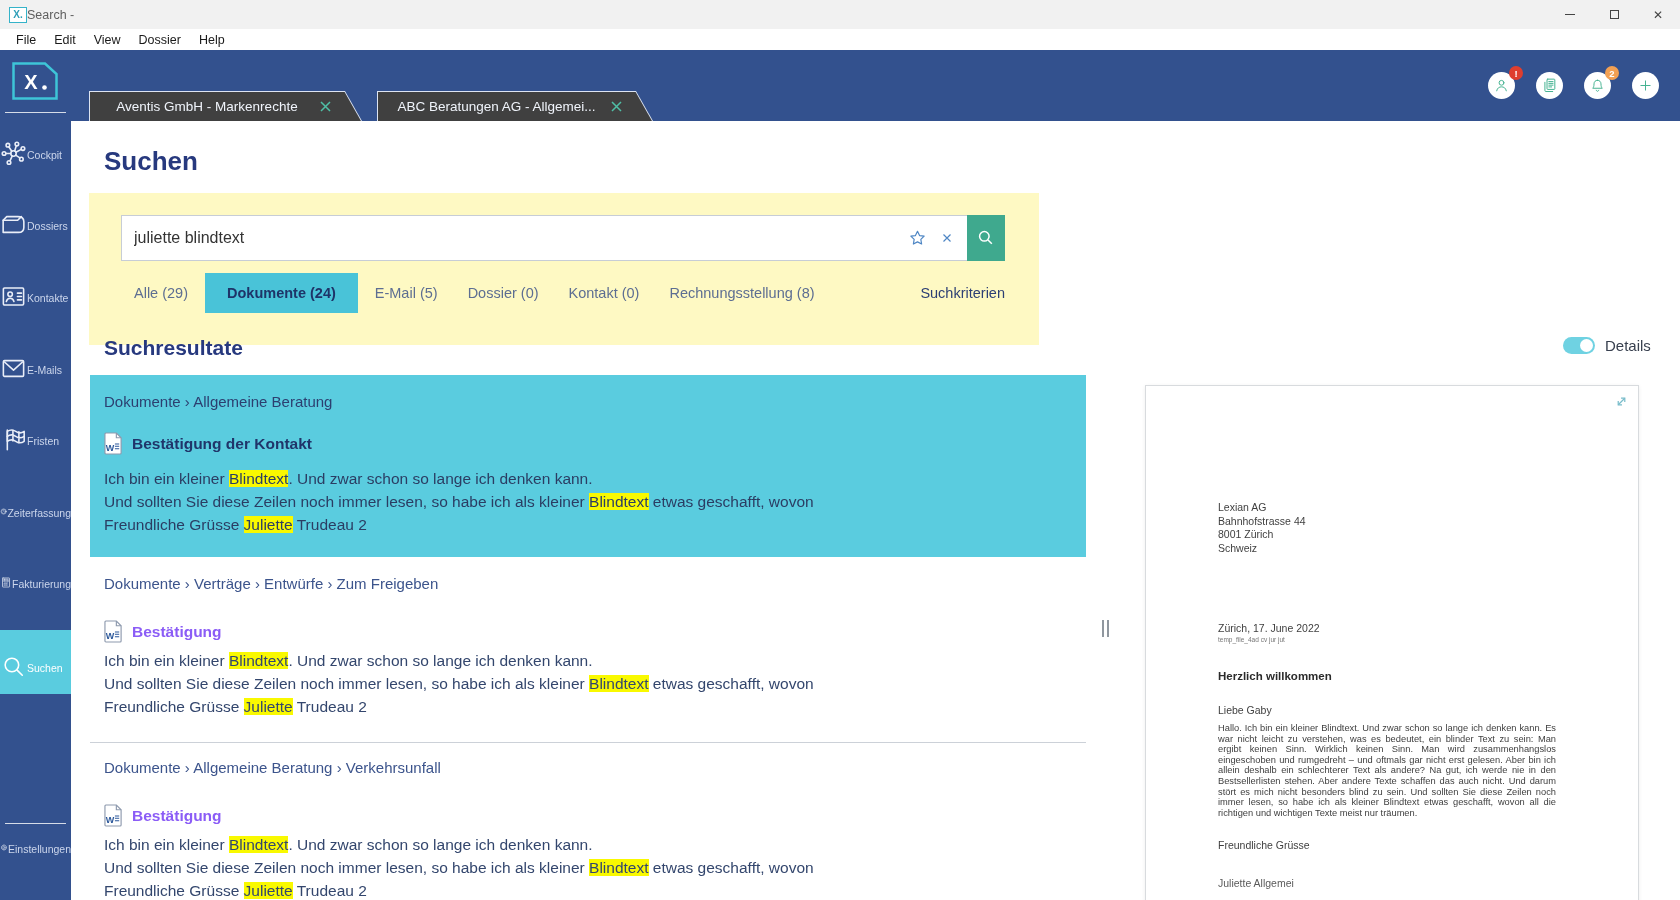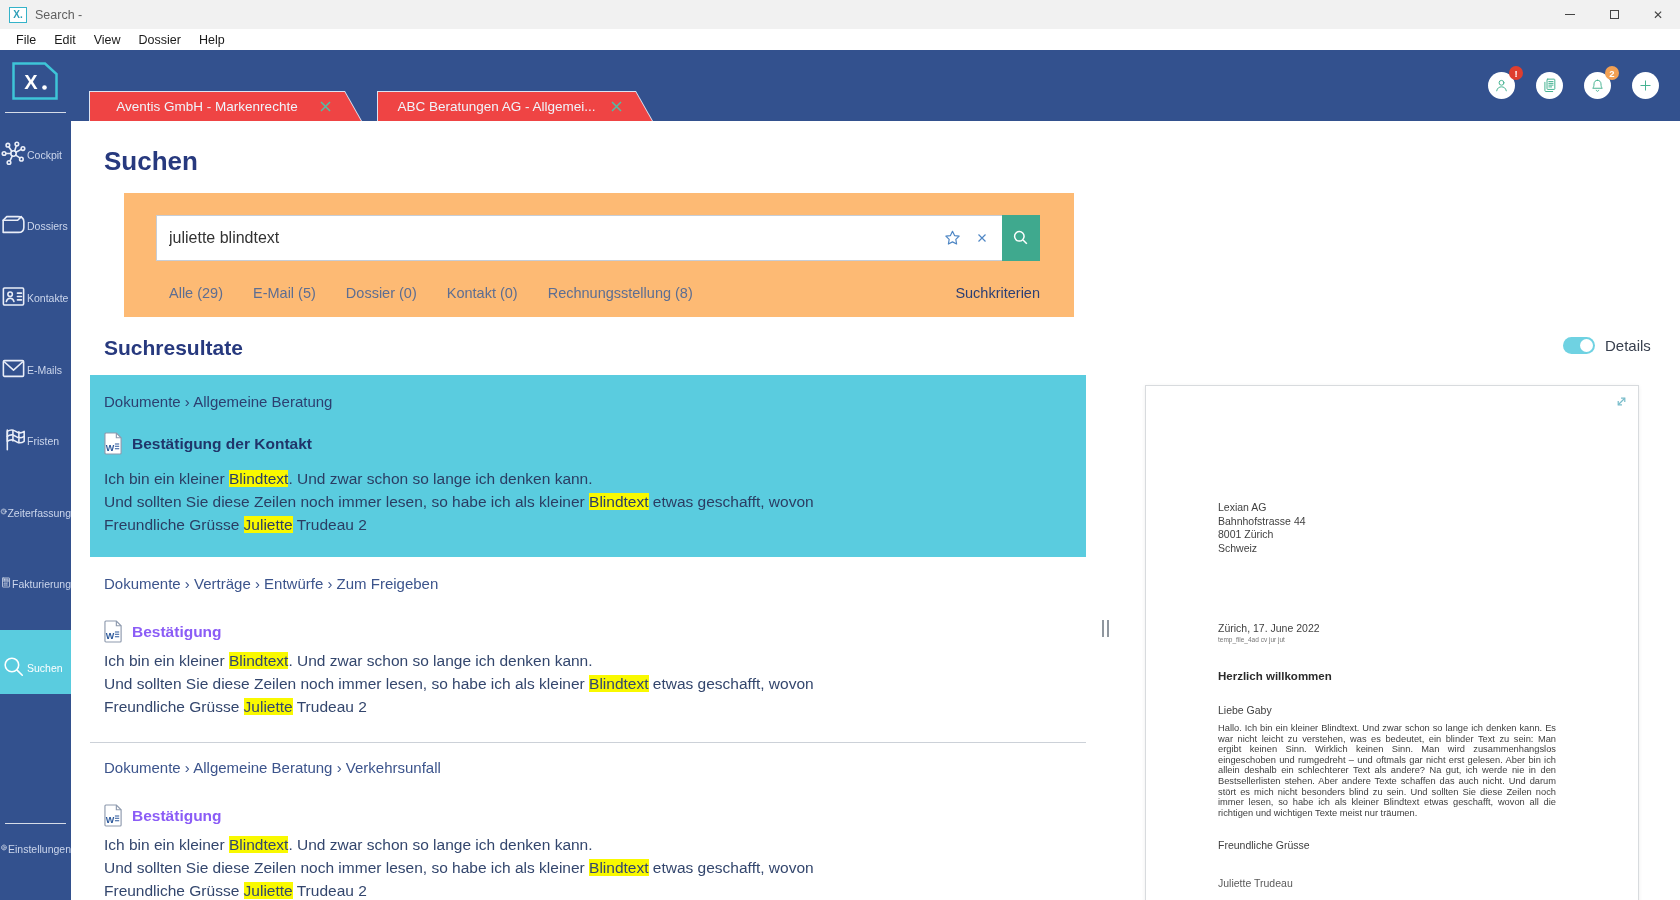--- a/index.html
+++ b/index.html
@@ -2,21 +2,21 @@
 <html><head>
 <meta charset="utf-8">
 <style>
   * { margin:0; padding:0; box-sizing:border-box; }
   html,body { width:1680px; height:900px; overflow:hidden; }
   body { font-family:"Liberation Sans", sans-serif; background:#fff; position:relative; }
 
   
   .titlebar { position:absolute; top:0; left:0; right:0; height:29px; background:#f1f1f1; display:flex; align-items:center; }
   .tb-icon { margin-left:9px; width:18px; height:16px; border:1.5px solid #35b3c9; color:#2f9fb8; font-size:10px; font-weight:bold; display:flex; align-items:center; justify-content:center; background:#fff; }
-  .tb-title { margin-left:8px; font-size:12.5px; color:#5f5f5f; }
+  .tb-title { font-size:12.5px; color:#5f5f5f; }
   .win-controls { margin-left:auto; display:flex; height:29px; }
   .win-btn { width:44px; height:29px; display:flex; align-items:center; justify-content:center; color:#444; }
   .glyph-min { width:10px; border-top:1px solid #444; }
   .glyph-max { width:9px; height:9px; border:1px solid #444; }
   .glyph-close { font-size:12px; line-height:1; }
 
   
   .menubar { position:absolute; top:29px; left:0; right:0; height:21px; background:#fff; display:flex; align-items:center; padding-left:7px; }
   .menu-item { font-size:12.5px; color:#1a1a1a; padding:0 9px; height:21px; display:flex; align-items:center; cursor:default; }
 
@@ -28,34 +28,34 @@
   .side-item { position:absolute; left:0; width:71px; display:flex; flex-direction:row; align-items:center; cursor:pointer; }
   .side-item svg { width:27px; height:27px; color:#eaeef8; }
   .side-item .si-label { margin-top:3px; font-size:10.5px; color:#ccd6ec; white-space:nowrap; }
   .side-item.active { background:#5accdf; padding-top:8px; height:64px; }
   .side-item.active .si-label { color:#ffffff; }
   .side-item.active svg { color:#ffffff; }
 
   
   .tabs { position:absolute; left:89px; top:91px; height:30px; display:flex; gap:15px; z-index:2; }
   .tab { position:relative; height:30px; clip-path:polygon(0 0, calc(100% - 17px) 0, 100% 100%, 0 100%); background:#dde4f2; cursor:pointer; }
-  .tab-inner { position:absolute; left:1px; right:1px; top:1px; bottom:0; clip-path:polygon(0 0, calc(100% - 16.4px) 0, 100% 100%, 0 100%); background:#ef4444; display:flex; align-items:center; padding:0 30px 0 14px; }
+  .tab-inner { position:absolute; left:1px; right:1px; top:1px; bottom:0; clip-path:polygon(0 0, calc(100% - 16.4px) 0, 100% 100%, 0 100%); background:#404040; display:flex; align-items:center; padding:0 30px 0 14px; }
   .tab-label { font-size:13.5px; color:#f0f4fb; white-space:nowrap; overflow:hidden; margin:0 auto; }
   .tab-close { width:11px; height:11px; margin-left:10px; flex:0 0 auto; }
 
   
   .actions { position:absolute; left:1488px; top:72px; display:flex; gap:21px; z-index:2; }
   .action { position:relative; width:27px; height:27px; border-radius:50%; background:#fff; display:flex; align-items:center; justify-content:center; cursor:pointer; }
   .action svg { width:17px; height:17px; color:#45b291; }
   .badge { position:absolute; top:-6px; right:-8px; min-width:14px; height:14px; border-radius:8px; color:#fff; font-size:9.5px; font-weight:bold; display:flex; align-items:center; justify-content:center; padding:0 3px; }
 
   
   .page-title { position:absolute; left:104px; top:146px; font-size:26px; font-weight:bold; color:#27397e; }
 
-  .search-panel { position:absolute; left:89px; top:193px; width:950px; height:124px; background:#fdba74;margin-left:35px; }
+  .search-panel { position:absolute; left:89px; top:193px; width:950px; height:152px; background:#fef9c3; }
   .search-row { position:absolute; left:32px; top:22px; width:884px; height:46px; display:flex; }
   .search-wrap { position:relative; flex:1; }
   .search-input { width:100%; height:46px; border:1px solid #c7cdd6; border-right:none; font-size:16px; padding:0 72px 0 12px; color:#333; background:#fff; outline:none; font-family:"Liberation Sans", sans-serif; }
   .inp-ico { position:absolute; top:50%; transform:translateY(-50%); cursor:pointer; }
   .ico-star { right:40px; width:19px; height:19px; }
   .ico-clear { right:13px; width:14px; height:14px; }
   .search-btn { width:38px; height:46px; background:#3fa98e; border:none; display:flex; align-items:center; justify-content:center; cursor:pointer; }
   .search-btn svg { width:20px; height:20px; }
 
   .filters { position:absolute; left:32px; right:34px; top:80px; height:40px; display:flex; align-items:center; font-size:14.5px; color:#5d6e92; }
@@ -309,20 +309,21 @@
     </div>
     <button class="search-btn">
       <svg viewBox="0 0 24 24">
         <circle cx="10" cy="10" r="5.7" fill="none" stroke="#ffffff" stroke-width="1.8"></circle>
         <path d="m14.4 14.4 4.6 4.6" stroke="#ffffff" stroke-width="1.8"></path>
       </svg>
     </button>
   </div>
   <div class="filters" id="filters">
       <span class="filter">Alle (29)</span>
+      <span class="filter selected">Dokumente (24)</span>
       <span class="filter">E-Mail (5)</span>
       <span class="filter">Dossier (0)</span>
       <span class="filter">Kontakt (0)</span>
       <span class="filter">Rechnungsstellung (8)</span>
       <span class="criteria">Suchkriterien</span>
     </div>
 </div>
 
 <h2 class="section-title">Suchresultate</h2>
 
@@ -406,14 +407,14 @@
       <div>Bahnhofstrasse 44</div>
       <div>8001 Zürich</div>
       <div>Schweiz</div>
     </div>
   <div class="pv pv-date">Zürich, 17. June 2022</div>
   <div class="pv pv-file">temp_file_4ad cv jur jut</div>
   <div class="pv pv-subject">Herzlich willkommen</div>
   <div class="pv pv-salutation">Liebe Gaby</div>
   <div class="pv pv-body">Hallo. Ich bin ein kleiner Blindtext. Und zwar schon so lange ich denken kann. Es war nicht leicht zu verstehen, was es bedeutet, ein blinder Text zu sein: Man ergibt keinen Sinn. Wirklich keinen Sinn. Man wird zusammenhangslos eingeschoben und rumgedreht – und oftmals gar nicht erst gelesen. Aber bin ich allein deshalb ein schlechterer Text als andere? Na gut, ich werde nie in den Bestsellerlisten stehen. Aber andere Texte schaffen das auch nicht. Und darum stört es mich nicht besonders blind zu sein. Und sollten Sie diese Zeilen noch immer lesen, so habe ich als kleiner Blindtext etwas geschafft, wovon all die richtigen und wichtigen Texte meist nur träumen.</div>
   <div class="pv pv-closing">Freundliche Grüsse</div>
-  <div class="pv pv-signature">Juliette Trudeau</div>
+  <div class="pv pv-signature">Juliette Allgemei</div>
 </div>
 
 </body></html>

